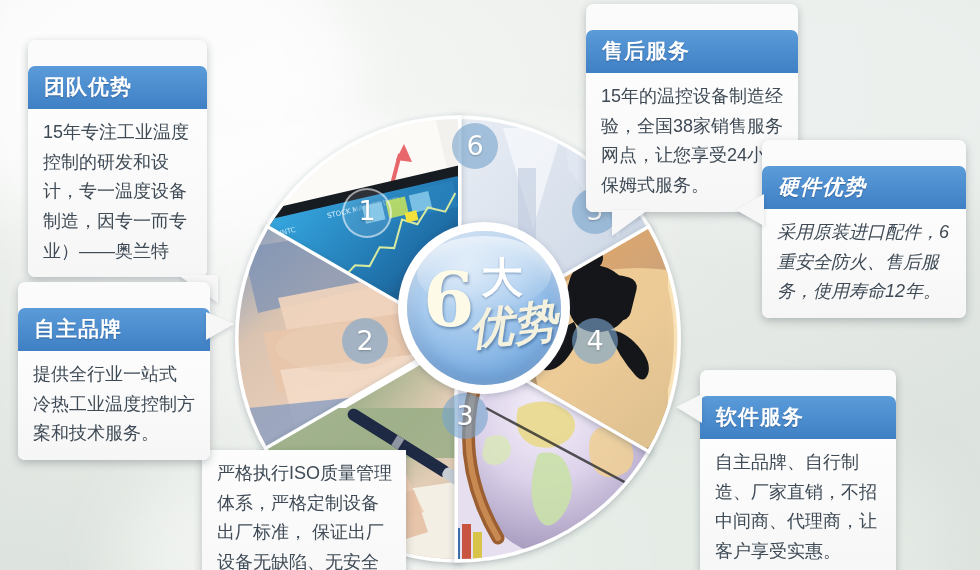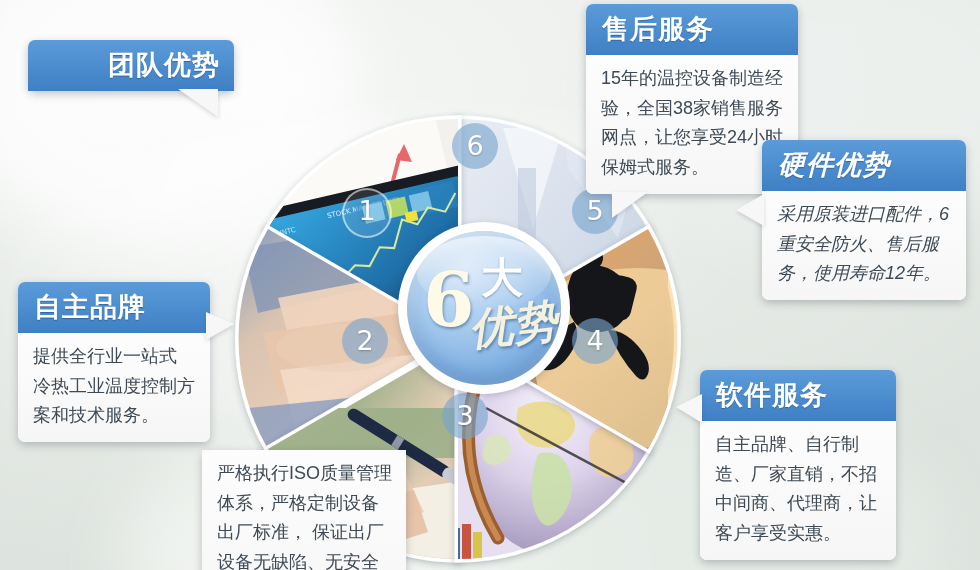--- a/index.html
+++ b/index.html
@@ -134,44 +134,45 @@
     border-radius: 7px;
     background: #fbfbfb;
     box-shadow: 0 3px 8px rgba(40,55,70,.28);
     overflow: visible;
     z-index: 60;
   }
   .card-head {
     border-radius: 7px 7px 0 0;
     background: linear-gradient(180deg, #5b9bd9 0%, #4e8fd0 45%, #3f7fc4 100%);
     color: #ffffff;
-    font-size: 27px;
+    font-size: 21px;
     font-weight: bold;
     padding: 7px 14px 8px 16px;
     letter-spacing: 1px;
     text-shadow: 0 1px 1px rgba(25,60,105,.45);
+    margin-top: 26px;
   }
   .card-body {
     color: #3e4a55;
     font-size: 18px;
     line-height: 1.65;
     padding: 9px 14px 11px 15px;
     border-radius: 0 0 7px 7px;
     background: linear-gradient(180deg,#fdfdfd 0%, #f6f6f6 100%);
     white-space: pre-line;
   }
   .tail {
     position: absolute;
     width: 0; height: 0;
     border-style: solid;
     filter: drop-shadow(0 2px 2px rgba(40,55,70,.18));
   }
 
   
-  #card-team   { left: 28px;  top: 40px;  width: 206px; text-align: right; }
+  #card-team   { left: 28px;  top: 40px;  width: 179px; }
   #card-team .tail {
     left: 150px; bottom: -26px;
     border-width: 28px 0 0 40px;
     border-color: #f7f7f7 transparent transparent transparent;
   }
 
   #card-after  { left: 586px; top: 4px;   width: 212px; }
   #card-after .tail {
     left: 26px; bottom: -24px;
     border-width: 26px 36px 0 0;
@@ -433,20 +434,21 @@
     <div id="hub-inner">
       <div id="hub-gloss"></div>
       <span class="hub-text" id="hub-six">6</span>
       <span class="hub-text" id="hub-da">大</span>
       <span class="hub-text" id="hub-ys">优势</span>
     </div>
   </div>
 
   <div class="card" id="card-team">
     <div class="card-head">团队优势</div>
+    <div class="card-body">15年专注工业温度控制的研发和设计，专一温度设备制造，因专一而专业）——奥兰特</div>
     <div class="tail"></div>
   </div>
 
   <div class="card" id="card-after">
     <div class="card-head">售后服务</div>
     <div class="card-body">15年的温控设备制造经验，全国38家销售服务网点，让您享受24小时保姆式服务。</div>
     <div class="tail"></div>
   </div>
 
   <div class="card" id="card-hw">

